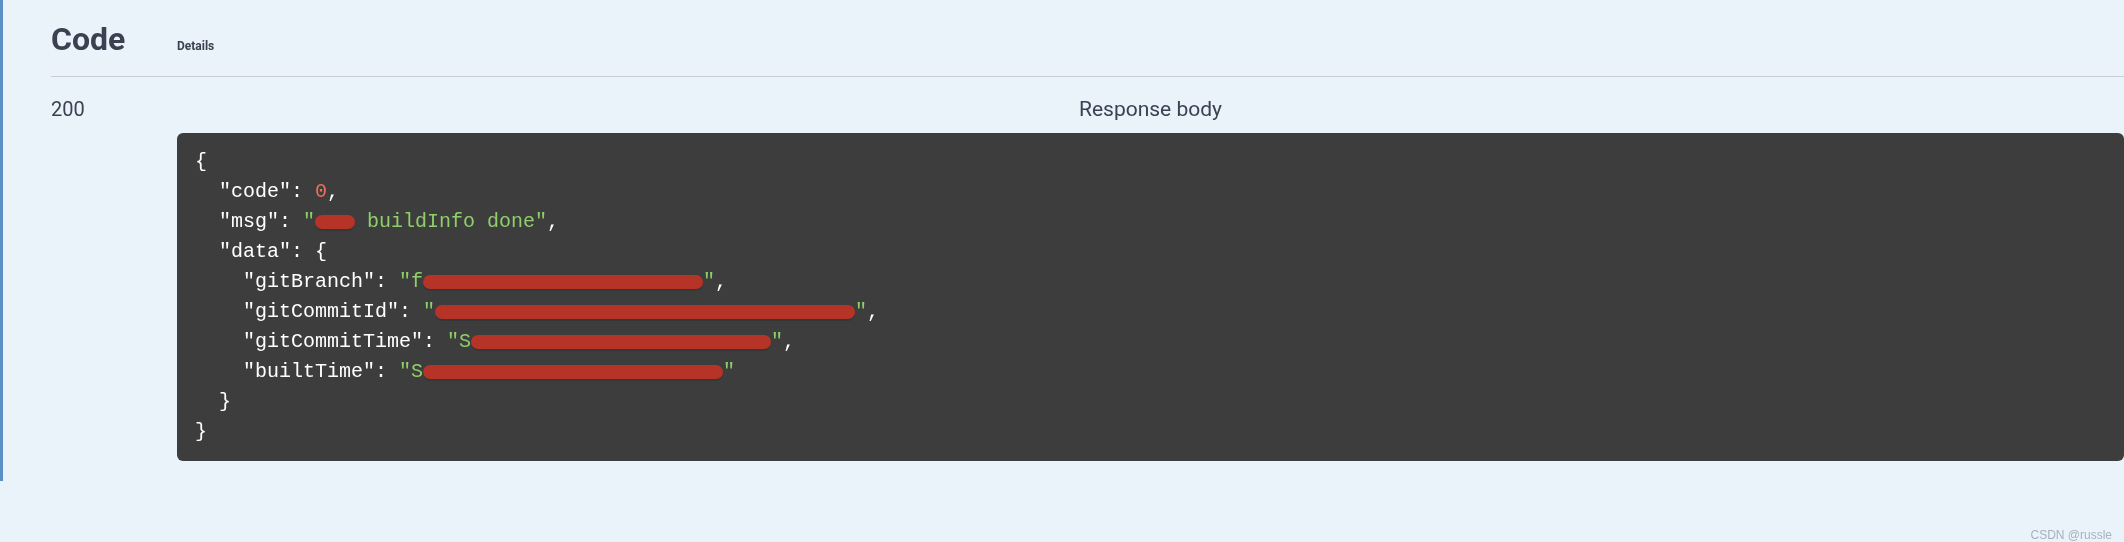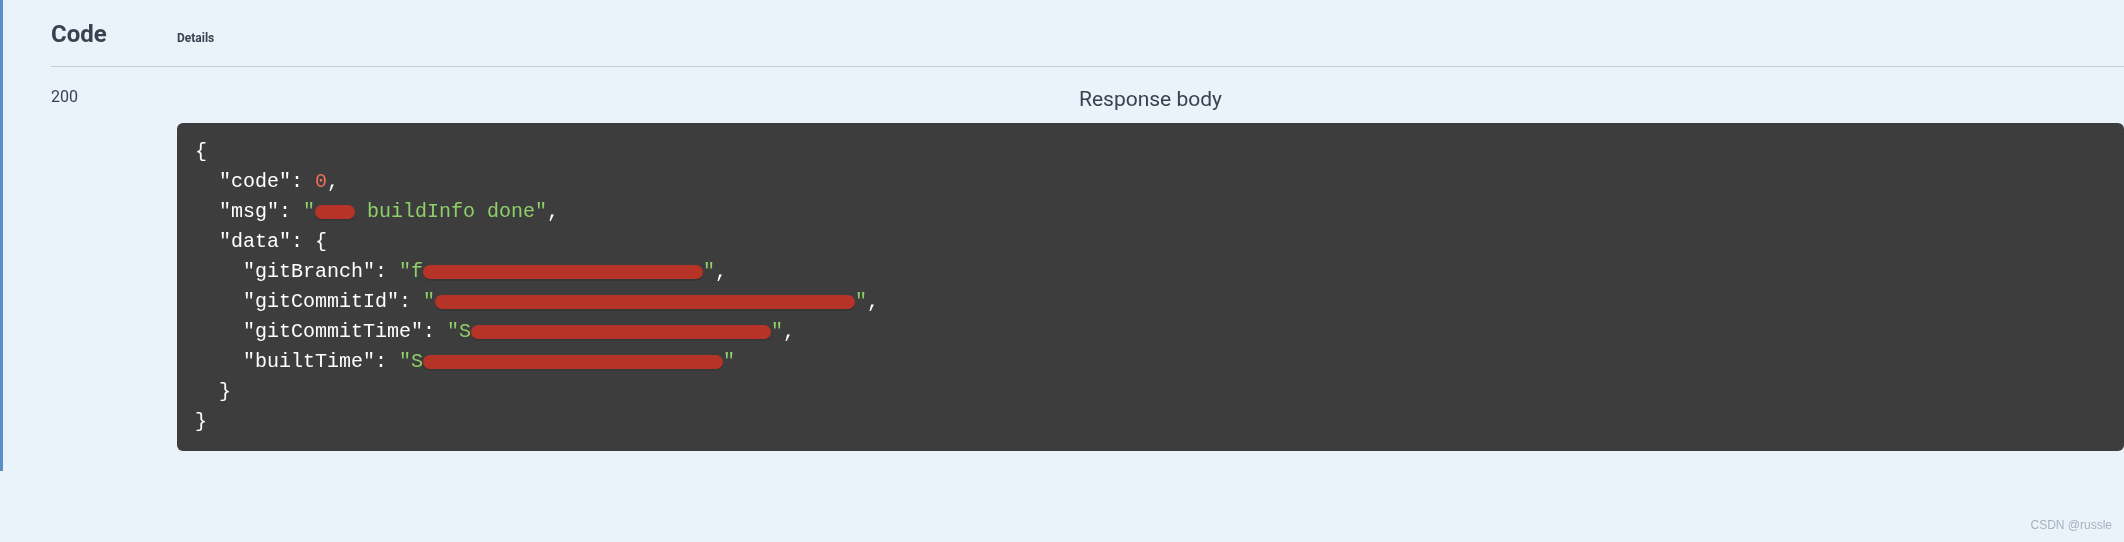--- a/index.html
+++ b/index.html
@@ -18,36 +18,36 @@
     }
     .headers {
       display: flex;
       align-items: baseline;
       border-bottom: 1px solid #c8cdd4;
       padding-bottom: 18px;
       margin-bottom: 20px;
     }
     .header-code {
       width: 126px;
-      font-size: 24px;
+      font-size: 32px;
       font-weight: 700;
       color: #3b4151;
     }
     .header-details {
       font-size: 12px;
       font-weight: 700;
       color: #3b4151;
     }
     .row {
       display: flex;
       align-items: flex-start;
     }
     .code-col {
       width: 126px;
-      font-size: 16px;
+      font-size: 20px;
       color: #3b4151;
       font-weight: 400;
     }
     .details-col {
       flex: 1;
     }
     .section-label {
       font-size: 21px;
       color: #3b4151;
       margin-bottom: 12px;
@@ -81,21 +81,21 @@
       right: 0;
       top: 50%;
       transform: translateY(-50%);
       height: 14px;
       background: #b63327;
       border-radius: 8px;
       box-shadow: 0 2px 0 0 rgba(0,0,0,0.1);
     }
     .watermark {
       position: fixed;
-      bottom: 10px;
+      bottom: 0;
       right: 12px;
       font-size: 12px;
       color: #a6b3bd;
       font-family: sans-serif;
     }
   </style>
 </head>
 <body>
 
 <div class="container">

